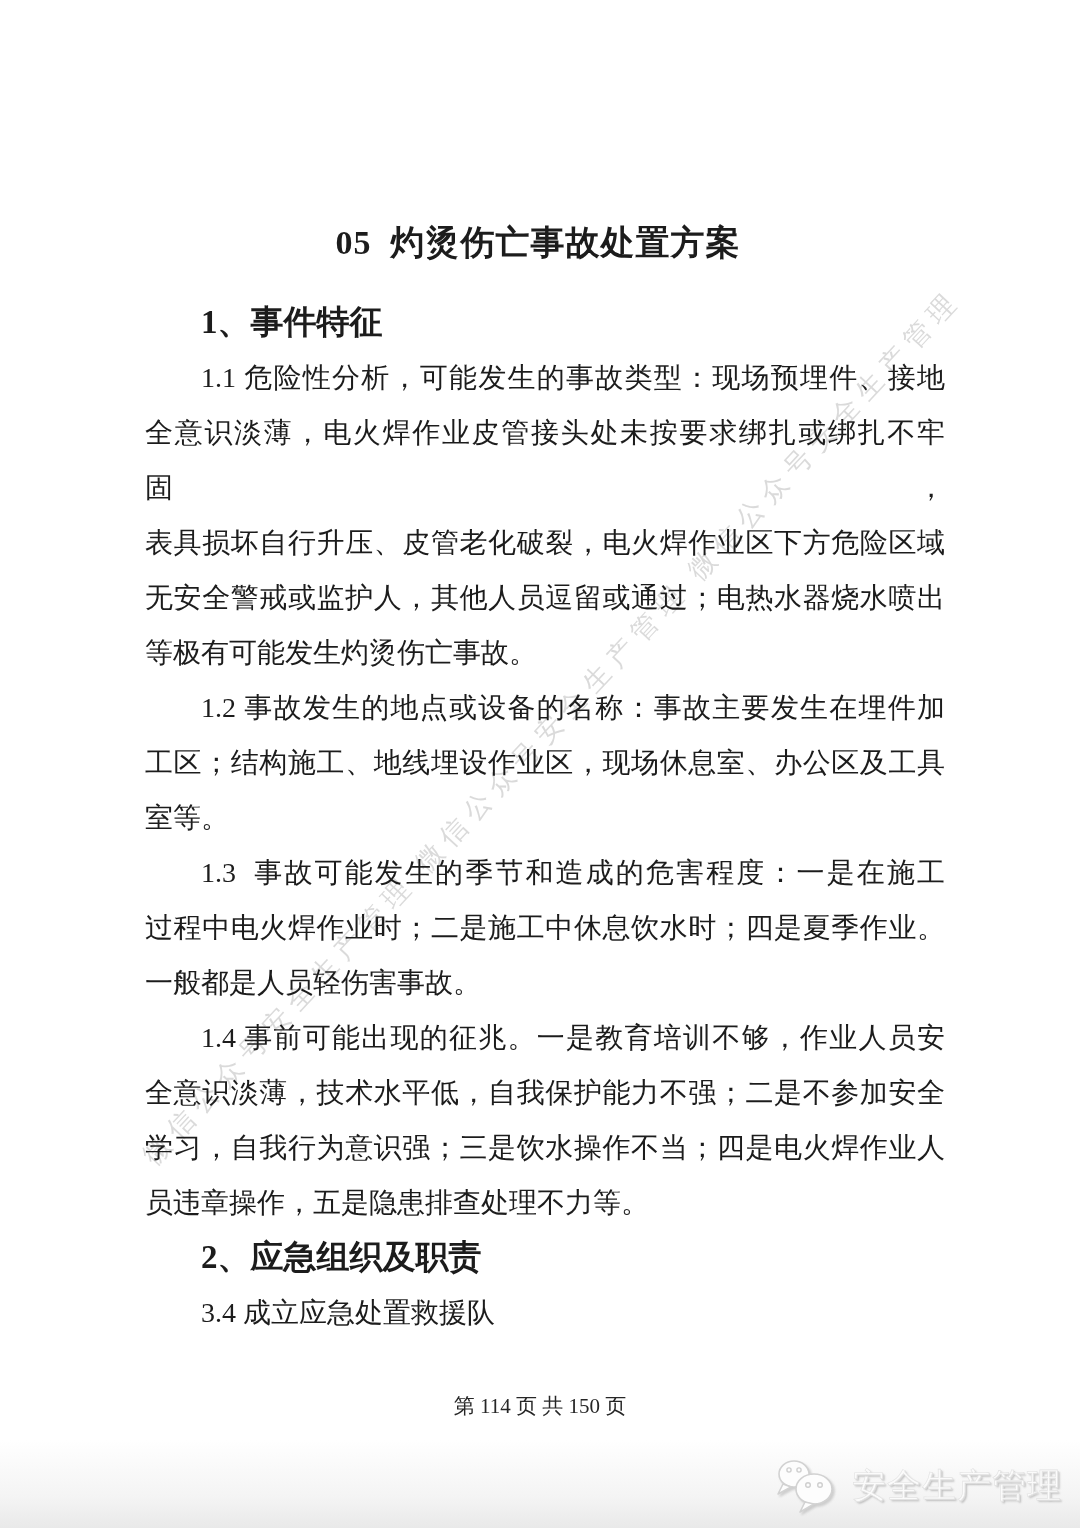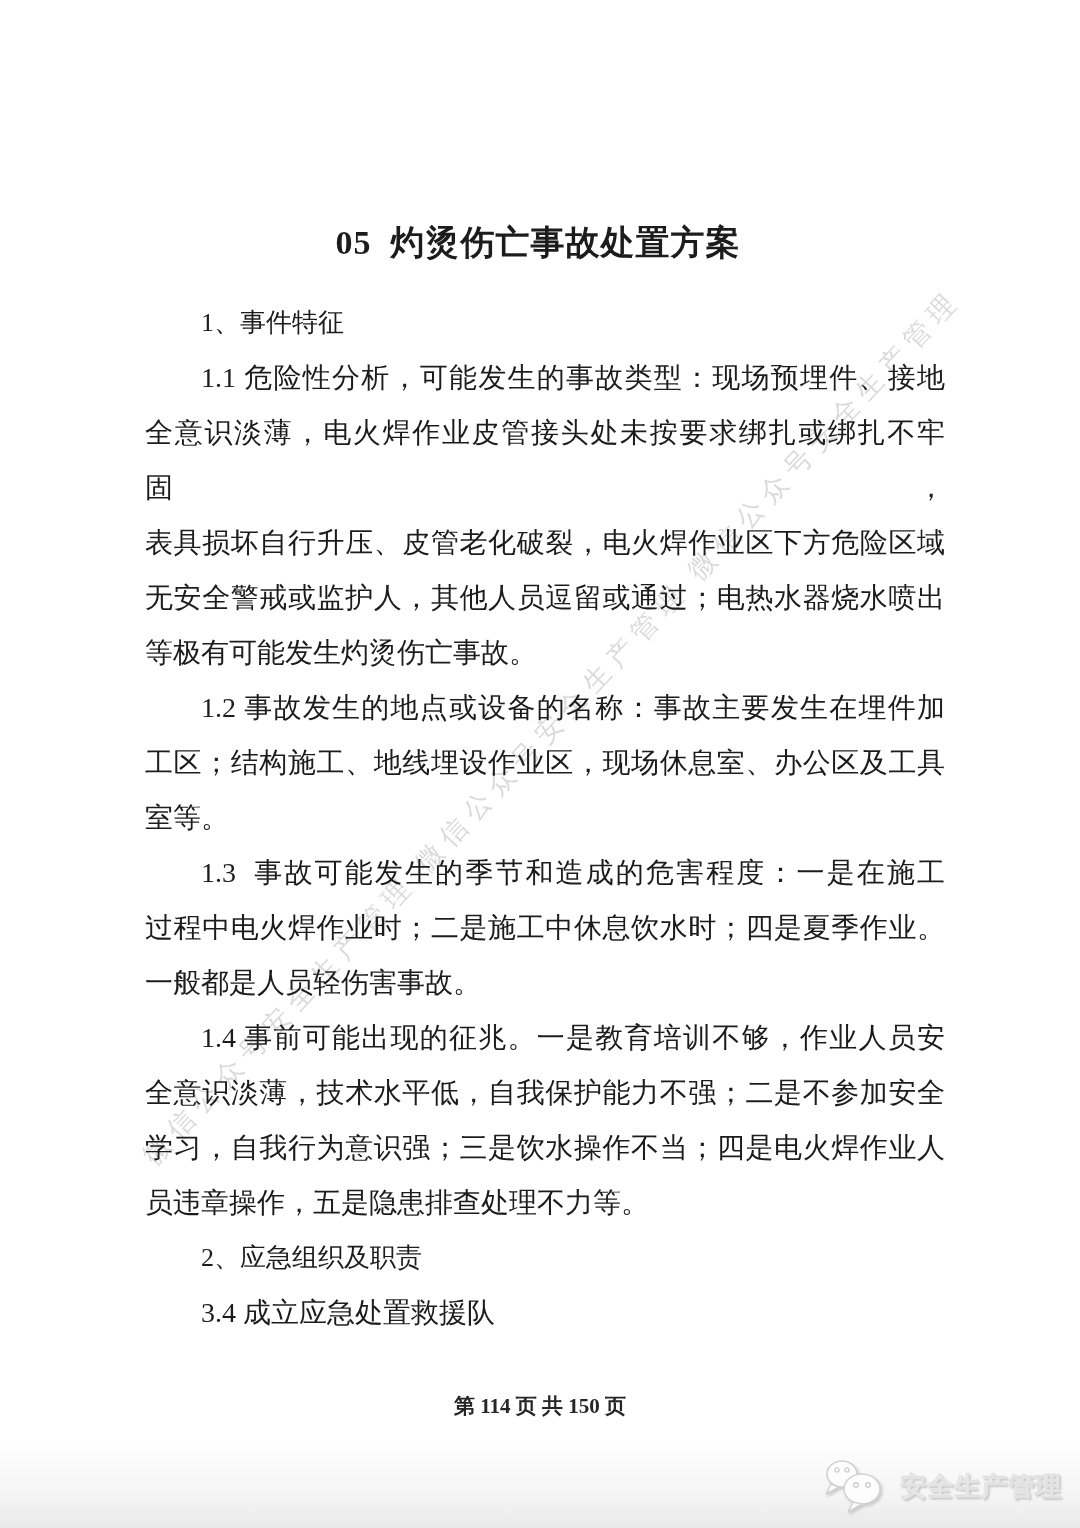--- a/index.html
+++ b/index.html
@@ -47,33 +47,32 @@
   .row{
     line-height:55px;
     white-space:pre-wrap;
   }
   .just{
     text-align:justify;
     text-align-last:justify;
   }
   .indent{ padding-left:56px; }
   .heading{
-    font-weight:normal;
-    font-size:26px;
+    font-weight:bold;
+    font-size:33px;
   }
   .page-num{
     position:absolute;
     top:1392px;
     left:0;
     width:1080px;
     text-align:center;
     font-size:21px;
     color:#262626;
     white-space:pre;
-    font-weight:bold;
   }
   .bottom-bar{
     position:absolute;
     left:0;
     bottom:0;
     width:1080px;
     height:88px;
     background:linear-gradient(180deg, rgba(255,255,255,0) 0%, #f4f4f4 65%, #e9e9e9 100%);
   }
   .brand{
@@ -83,22 +82,22 @@
     display:flex;
     align-items:center;
     gap:8px;
   }
   .brand-icon{
     width:72px;
     height:56px;
     filter:drop-shadow(2px 2px 1px rgba(175,175,175,.55));
   }
   .brand-name{
-    font-size:26px;
-    font-weight:bold;
+    font-size:34px;
+    font-weight:normal;
     color:#fbfbfb;
     -webkit-text-stroke:.6px #e2e2e2;
     text-shadow:1px 1px 0 #d9d9d9, 2px 2px 2px #bdbdbd;
     letter-spacing:1px;
     white-space:pre;
   }
 </style>
 </head>
 <body>
 

